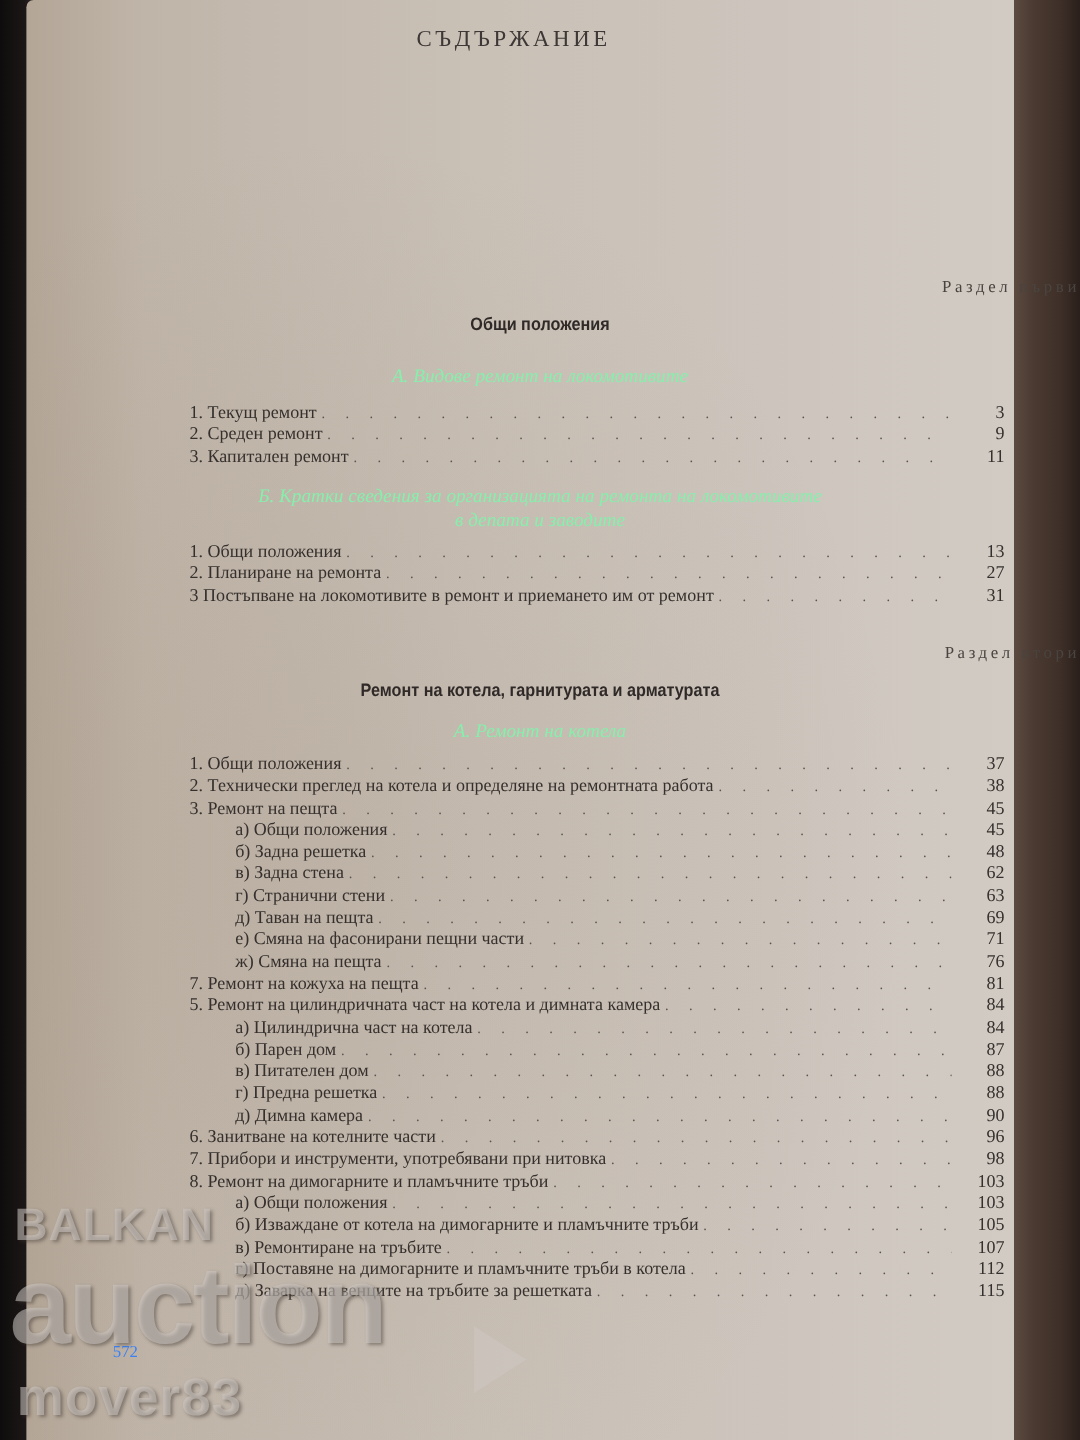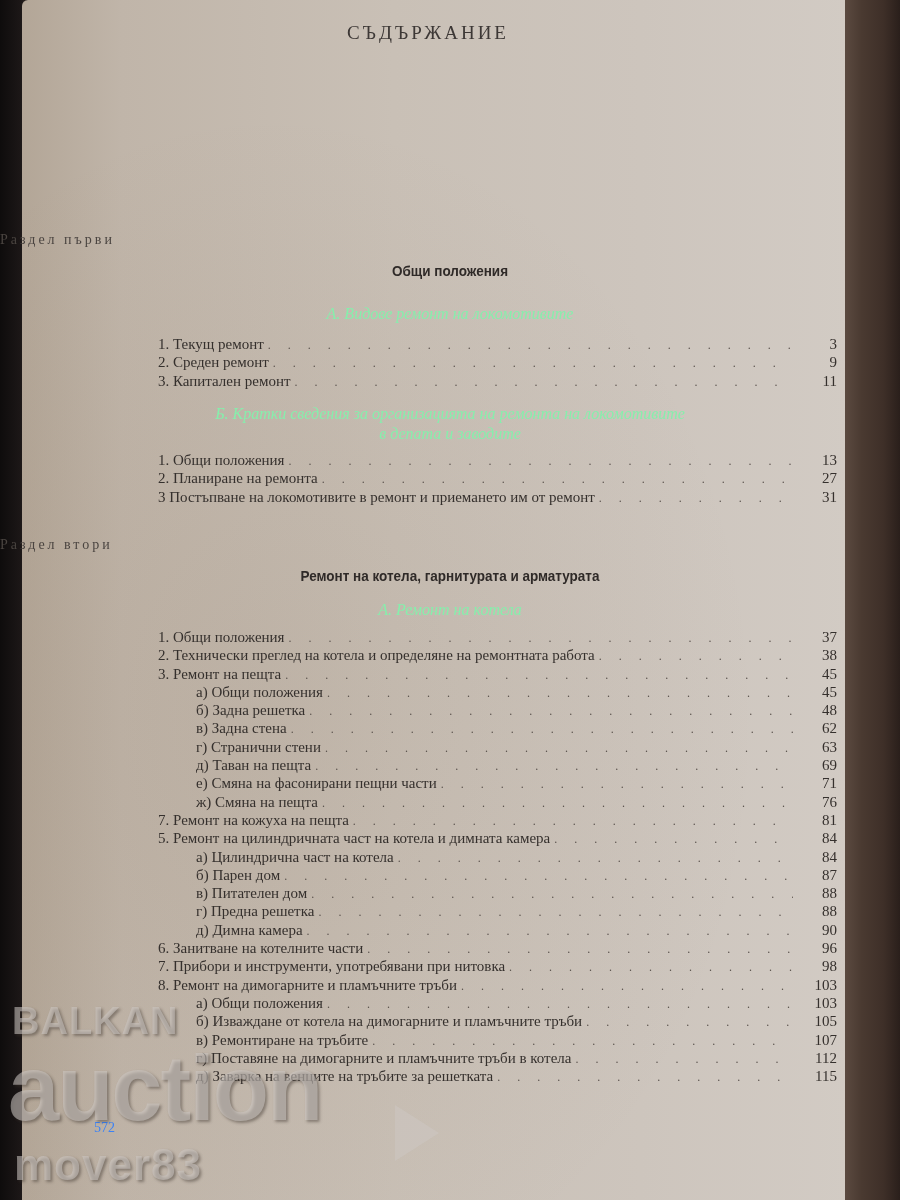--- a/index.html
+++ b/index.html
@@ -25,21 +25,21 @@
     }
     .binding {
       position: absolute; left: 845px; top: 0; width: 55px; height: 1200px;
       background: linear-gradient(90deg, #5b4a40 0%, #4a3a31 30%, #3e2f28 70%, #2a1f1b 100%);
     }
     .title {
       position: absolute; left: 16px; width: 824px; top: 22px; text-align: center;
       font-size: 19px; letter-spacing: 3px; color: #3d3836;
     }
     .section-label {
-      position: absolute; left: 0; width: 900px; text-align: left;
+      position: absolute; left: 0; width: 900px; text-align: right;
       font-size: 14px; letter-spacing: 3px; color: #4a4440;
     }
     .section-title {
       position: absolute; left: 0; width: 900px; text-align: center;
       font-size: 15px; font-weight: bold; color: #2f2a28;
       font-family: "Liberation Sans", "DejaVu Sans", sans-serif; transform: scaleX(0.9);
     }
     .subsection {
       position: absolute; left: 0; width: 900px; text-align: center;
       font-size: 16px; font-style: italic; color: #86efac; line-height: 20px;

